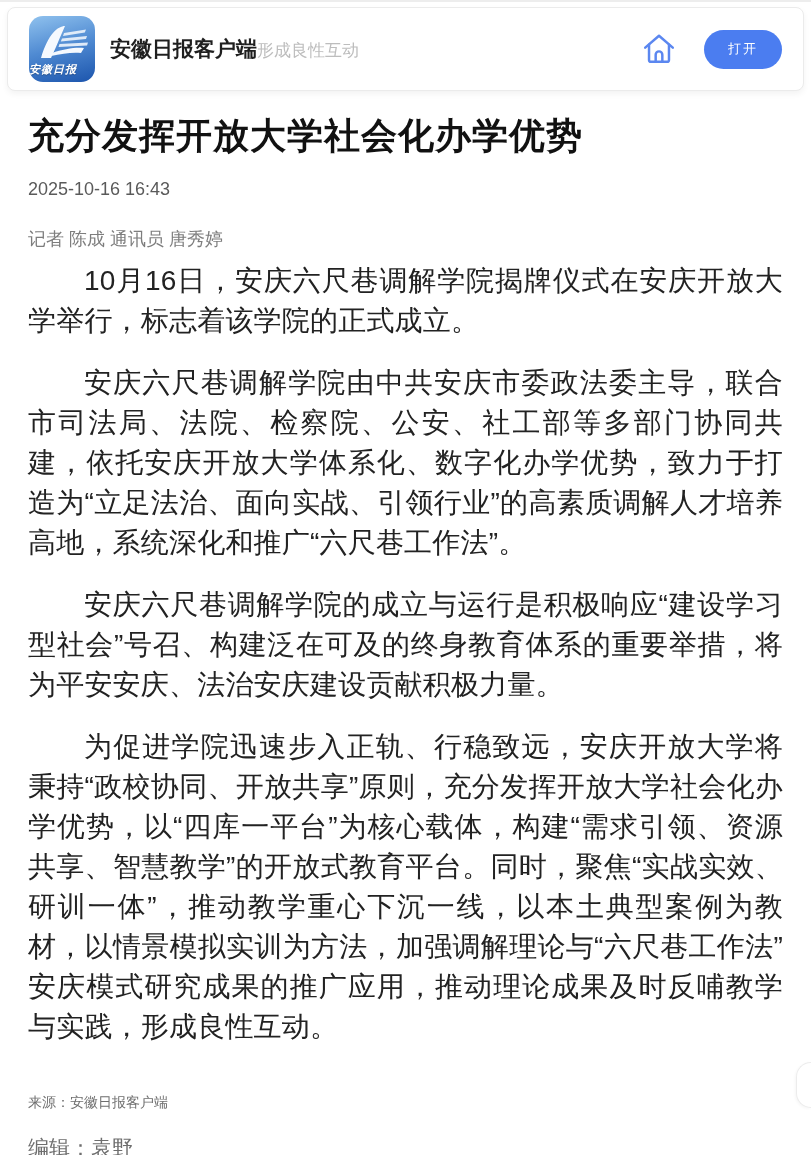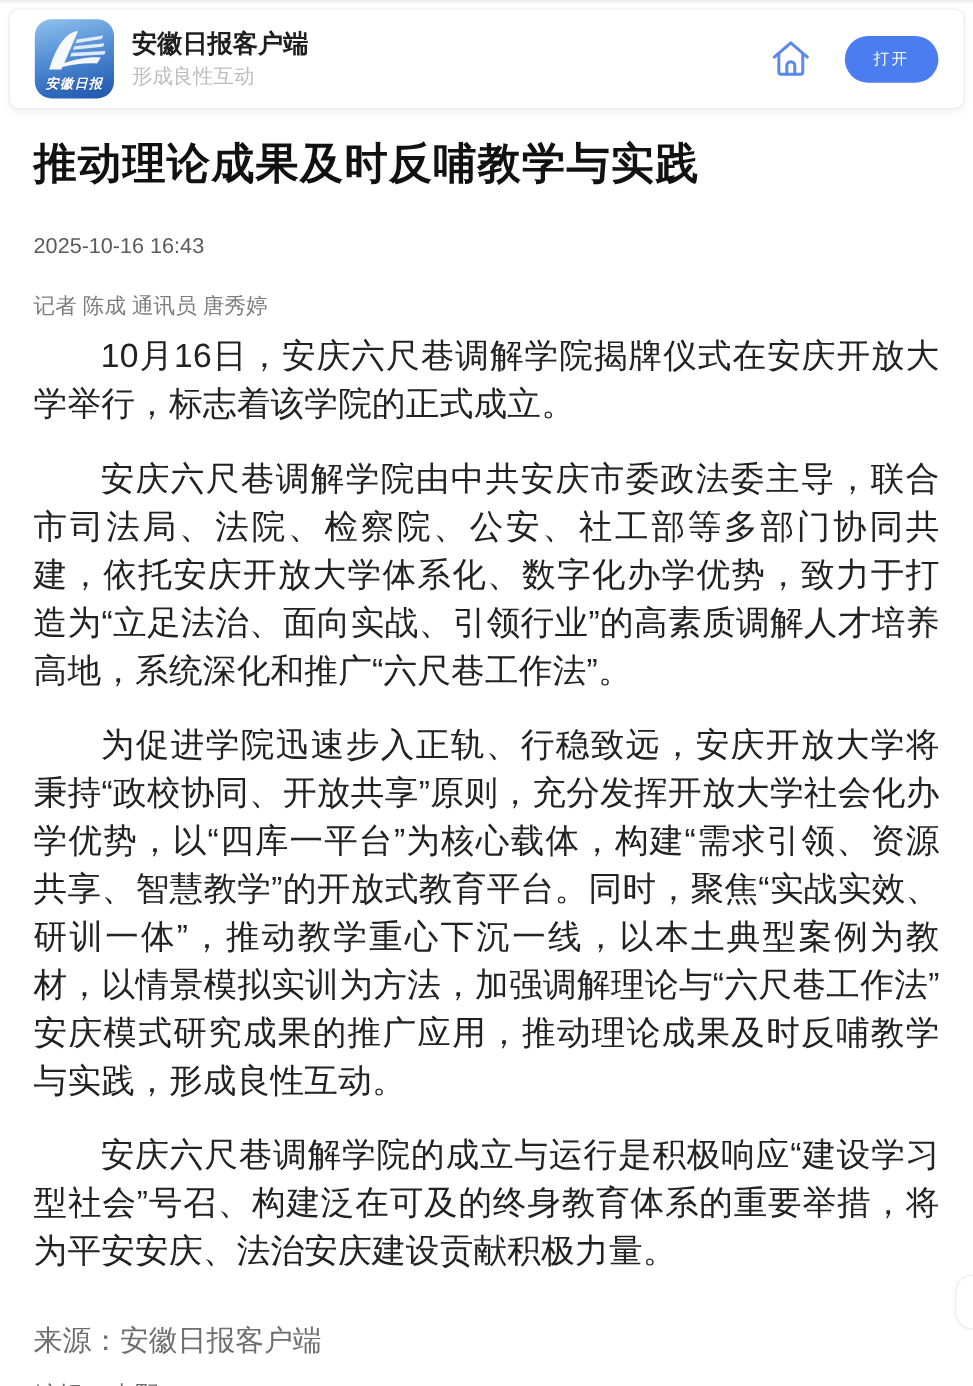--- a/index.html
+++ b/index.html
@@ -29,52 +29,52 @@
     box-shadow:0 3px 6px rgba(0,0,0,0.05);
     display:flex;align-items:center;padding:0 21px;
   }
   .app-logo{
     width:66px;height:66px;border-radius:14px;flex:0 0 auto;
     background:linear-gradient(165deg,#90c2ee 0%,#4f8ad2 48%,#1c55ad 100%);
     position:relative;overflow:hidden;cursor:pointer;
   }
   .app-logo svg{position:absolute;inset:0;}
   .app-logo .logo-caption{
-    position:absolute;left:0;right:0;bottom:5px;text-align:center;
+    position:absolute;left:0;right:0;bottom:5px;text-align:left;
     color:#ffffff;font-size:11px;font-style:italic;font-weight:bold;
     letter-spacing:1px;text-shadow:0 1px 1px rgba(0,0,0,.25);
   }
-  .app-meta{margin-left:15px;display:flex;flex-direction:column;justify-content:center;}
+  .app-meta{margin-left:15px;display:flex;justify-content:center;}
   .app-name{font-size:21px;font-weight:700;color:#1f1f1f;line-height:1.2;}
   .app-tagline{font-size:17px;color:var(--tagline-color);margin-top:5px;line-height:1.2;}
   .header-spacer{flex:1;}
   .home-btn{
     background:none;border:none;cursor:pointer;margin-right:26px;
     display:flex;align-items:center;padding:0;
   }
   .open-btn{
     height:39px;padding:0 24px;border:none;border-radius:20px;
     background:var(--accent);color:#ffffff;font-size:13px;cursor:pointer;
     font-family:inherit;letter-spacing:2px;display:flex;align-items:center;
   }
   
   .article{padding:21px 28px 0;}
   .article-title{
     font-size:36px;line-height:48px;font-weight:700;color:var(--title-color);
     letter-spacing:1px;
   }
-  .article-date{margin-top:32px;font-size:18px;line-height:26px;color:var(--date-color);}
+  .article-date{margin-top:16px;font-size:18px;line-height:26px;color:var(--date-color);}
   .article-byline{margin-top:24px;font-size:18px;line-height:26px;color:var(--byline-color);}
   .article-body{margin-top:9px;}
   .article-body p{
     font-size:28px;line-height:40px;color:var(--body-color);
     text-indent:2em;margin-bottom:22px;text-align:justify;letter-spacing:0.2px;
   }
   .article-footer{margin-top:42px;}
-  .src-line{font-size:24px;line-height:26px;color:var(--footer-color);}
+  .src-line{font-size:14px;line-height:26px;color:var(--footer-color);}
   .ed-line{font-size:21px;line-height:26px;color:var(--footer-color);margin-top:20px;}
   
   .edge-widget{
     position:absolute;right:0;top:1062px;width:15px;height:46px;
     background:#ffffff;border:1px solid #ececec;border-right:none;
     border-radius:23px 0 0 23px;box-shadow:-1px 1px 3px rgba(0,0,0,0.04);
     cursor:pointer;
   }
 </style>
 </head>
@@ -102,29 +102,29 @@
     <svg width="38" height="38" viewBox="0 0 40 40" fill="none" stroke="#5b87f0" stroke-width="2.6" stroke-linecap="round" stroke-linejoin="round">
       <path d="M5.5 18.5 L20 6 L34.5 18.5"></path>
       <path d="M9.5 15.5 V31.5 a2 2 0 0 0 2 2 h17 a2 2 0 0 0 2-2 V15.5"></path>
       <path d="M16.5 33.5 v-7.5 a3.5 3.5 0 0 1 7 0 v7.5"></path>
     </svg>
   </button>
   <button class="open-btn">打开</button>
 </header>
 
 <main class="article">
-  <h1 class="article-title">推动理论成果及时反哺教学与实践</h1>
+  <h1 class="article-title">充分发挥开放大学社会化办学优势</h1>
   <div class="article-date">2025-10-16 16:43</div>
   <div class="article-byline">记者 陈成 通讯员 唐秀婷</div>
 
   <div class="article-body">
     <p>10月16日，安庆六尺巷调解学院揭牌仪式在安庆开放大学举行，标志着该学院的正式成立。</p>
     <p>安庆六尺巷调解学院由中共安庆市委政法委主导，联合市司法局、法院、检察院、公安、社工部等多部门协同共建，依托安庆开放大学体系化、数字化办学优势，致力于打造为“立足法治、面向实战、引领行业”的高素质调解人才培养高地，系统深化和推广“六尺巷工作法”。</p>
+    <p>安庆六尺巷调解学院的成立与运行是积极响应“建设学习型社会”号召、构建泛在可及的终身教育体系的重要举措，将为平安安庆、法治安庆建设贡献积极力量。</p>
     <p>为促进学院迅速步入正轨、行稳致远，安庆开放大学将秉持“政校协同、开放共享”原则，充分发挥开放大学社会化办学优势，以“四库一平台”为核心载体，构建“需求引领、资源共享、智慧教学”的开放式教育平台。同时，聚焦“实战实效、研训一体”，推动教学重心下沉一线，以本土典型案例为教材，以情景模拟实训为方法，加强调解理论与“六尺巷工作法”安庆模式研究成果的推广应用，推动理论成果及时反哺教学与实践，形成良性互动。</p>
-    <p>安庆六尺巷调解学院的成立与运行是积极响应“建设学习型社会”号召、构建泛在可及的终身教育体系的重要举措，将为平安安庆、法治安庆建设贡献积极力量。</p>
   </div>
 
   <div class="article-footer">
     <div class="src-line">来源：安徽日报客户端</div>
     <div class="ed-line">编辑：袁野</div>
   </div>
 </main>
 
 <div class="edge-widget"></div>
 

